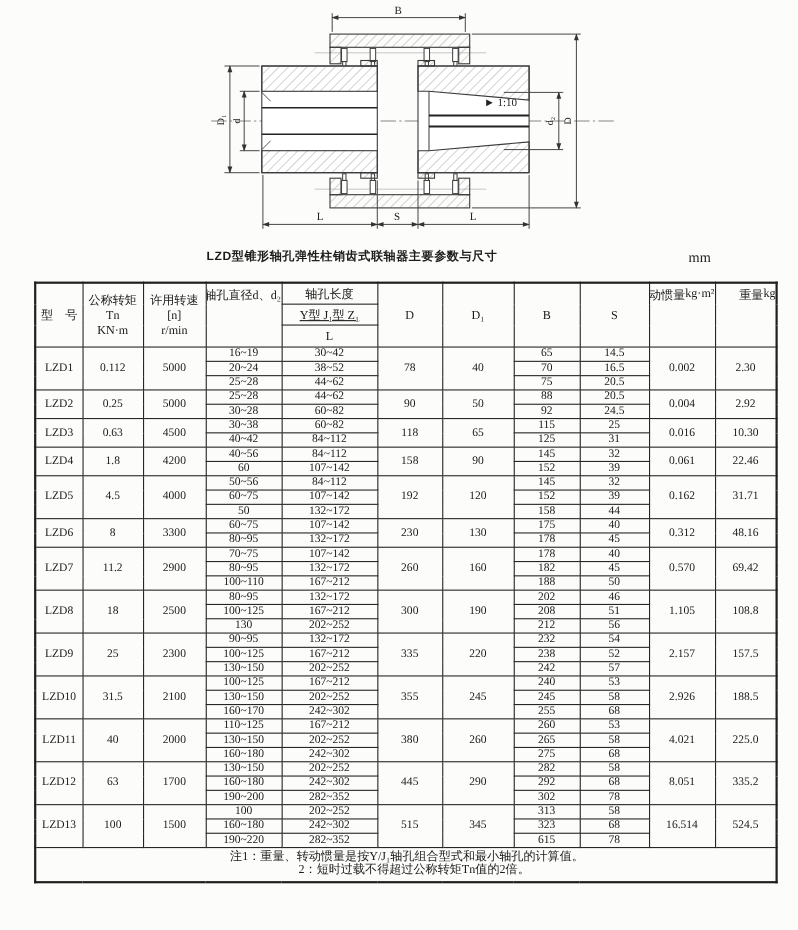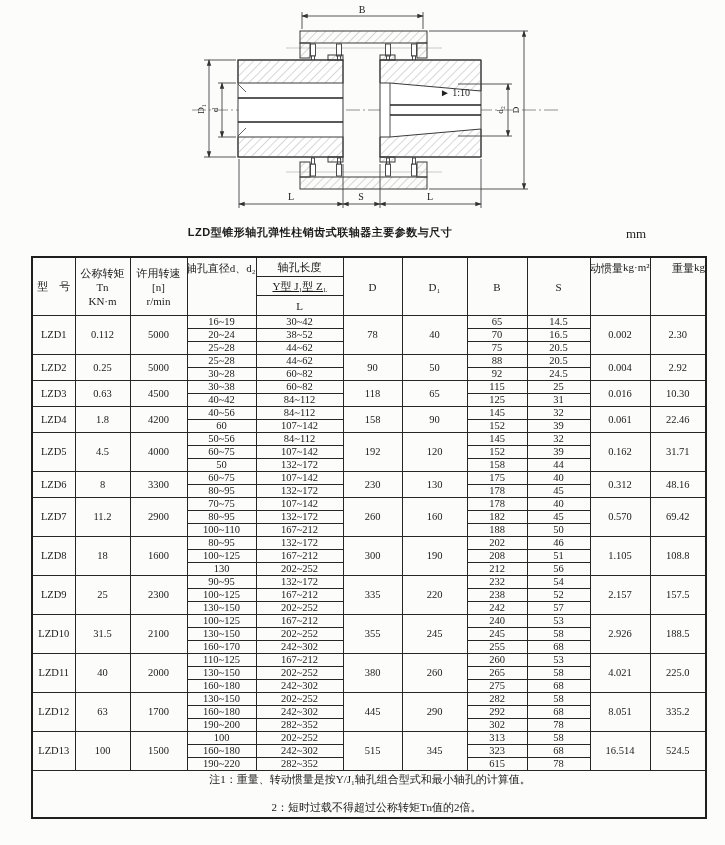--- a/index.html
+++ b/index.html
@@ -30,21 +30,21 @@
   .doc-table thead tr.h1 th{height:18px;}
   .doc-table thead tr.h2 th{height:18px;text-decoration:underline;}
   .doc-table thead tr.h3 th{height:19px;}
   .hdr-stack{display:flex;flex-direction:column;justify-content:center;line-height:14px;}
   .hdr-split{display:flex;flex-direction:row;justify-content:flex-end;height:52px;padding:2px 0;}
   .doc-table tbody td{height:12px;line-height:12px;}
   td.notes-cell{
     text-align:center;height:auto;line-height:15px;font-size:11px;
     padding:2px 4px 4px 6px;white-space:normal;
   }
-  .note-line-2{padding-left:13px;margin-top:16px;}
+  .note-line-2{padding-left:13px;}
   svg text{font-family:"Liberation Serif","DejaVu Serif",serif;}
 </style>
 </head>
 <body>
 
 <div class="figure-wrap">
 <svg width="725" height="220" viewBox="0 0 725 220" xmlns="http://www.w3.org/2000/svg">
   <defs>
     <pattern id="hatch" patternUnits="userSpaceOnUse" width="6" height="6" patternTransform="rotate(45)">
       <line x1="0" y1="0" x2="0" y2="6" stroke="#9b9b9b" stroke-width="0.8"></line>
@@ -379,21 +379,21 @@
       </tr>
       <tr>
         <td>100~110</td>
         <td>167~212</td>
         <td>188</td>
         <td>50</td>
       </tr>
       <tr>
         <td rowspan="3">LZD8</td>
         <td rowspan="3">18</td>
-        <td rowspan="3">1600</td>
+        <td rowspan="3">2500</td>
         <td>80~95</td>
         <td>132~172</td>
         <td rowspan="3">300</td>
         <td rowspan="3">190</td>
         <td>202</td>
         <td>46</td>
         <td rowspan="3">1.105</td>
         <td rowspan="3">108.8</td>
       </tr>
       <tr>

